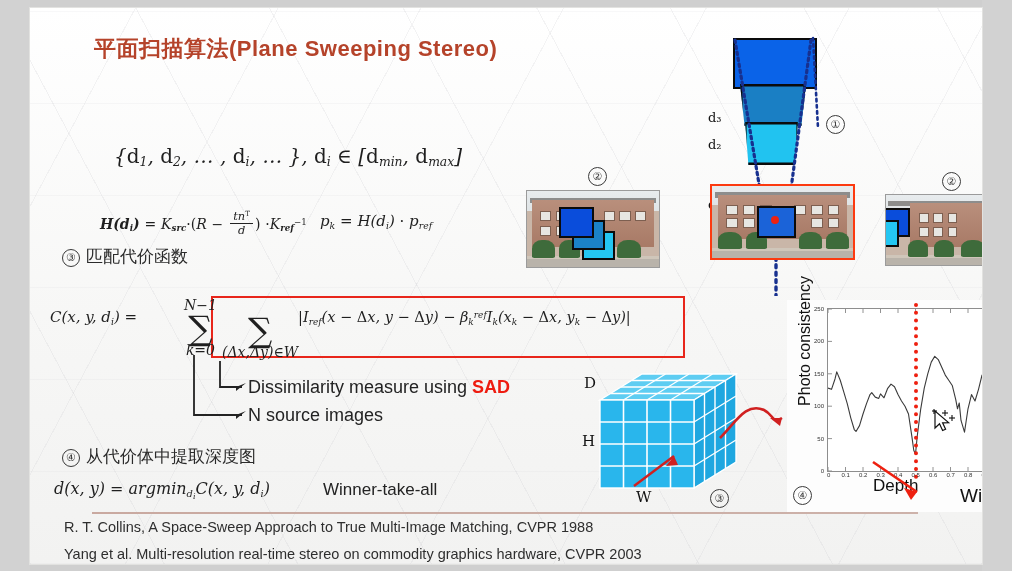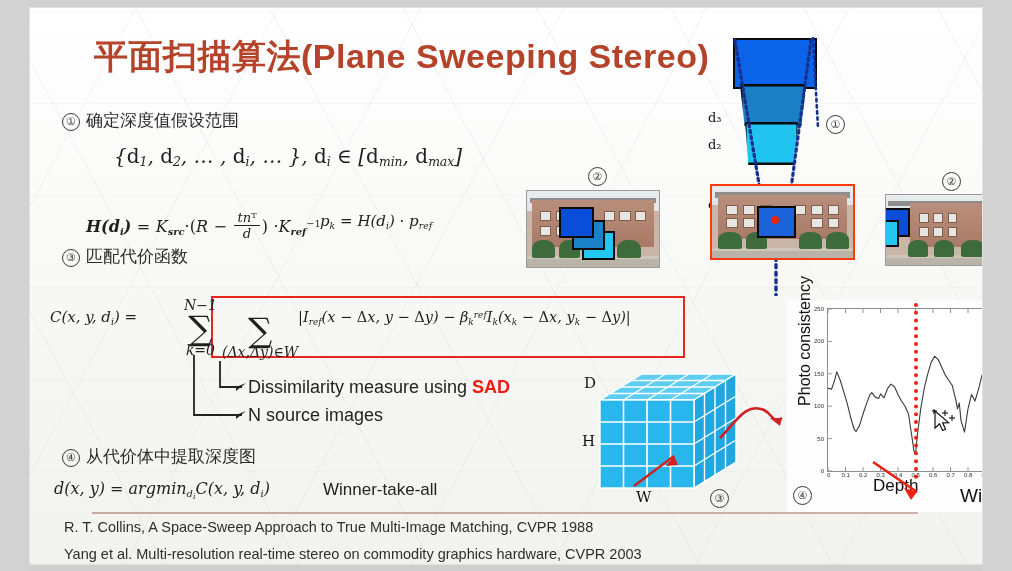--- a/index.html
+++ b/index.html
@@ -19,21 +19,21 @@
       repeating-linear-gradient(0deg, rgba(205,205,210,.14) 0 1px, transparent 1px 92px),
       linear-gradient(180deg,#ffffff 0%, #f7f7f6 55%, #f2f2f1 100%);
     pointer-events:none;
   }
   .gutter-l{position:absolute;left:0;top:0;width:30px;height:571px;background:#d2d2d2;}
   .gutter-r{position:absolute;left:982px;top:0;width:30px;height:571px;background:#d2d2d2;}
 
   
   #title{
     position:absolute; left:64px; top:26px;
-    font-size:34px; font-weight:bold; letter-spacing:.5px;
+    font-size:22px; font-weight:bold; letter-spacing:.5px;
     color:#B5432A; white-space:nowrap;
     text-shadow:0 1px 0 rgba(255,255,255,.85);
   }
 
   
   .head{position:absolute;font-size:17px;color:#2b2b2b;white-space:nowrap;}
   .circ{display:inline-block;width:16px;height:16px;line-height:15px;border:1.3px solid #3a3a3a;
         border-radius:50%;text-align:center;font-size:11px;margin-right:6px;vertical-align:1px;color:#3a3a3a;}
 
   
@@ -100,30 +100,27 @@
 </head>
 <body>
 
 <div class="gutter-l"></div>
 <div class="gutter-r"></div>
 
 <div id="slide">
 
   <div id="title">平面扫描算法(Plane Sweeping Stereo)</div>
 
-  <div class="head" style="left:32px;top:101px;">
-    <span class="circ">①</span><span>确定深度值假设范围</span>
-  </div>
 
   <div class="math" style="left:84px;top:136px;font-size:20px;">
     {<span class="up">d</span><sub>1</sub>, <span class="up">d</span><sub>2</sub>, … , <span class="up">d</span><sub>i</sub>, … }, <span class="up">d</span><sub>i</sub> <span class="up">∈</span> [<span class="up">d</span><sub>min</sub>, <span class="up">d</span><sub>max</sub>]
   </div>
 
 
-  <div class="math" style="left:56px;top:202px;font-size:16px;font-weight:bold;">
+  <div class="math" style="left:70px;top:202px;font-size:14px;font-weight:bold;">
     H(<span>d</span><sub>i</sub>) <span class="up" style="font-weight:normal">=</span> <span style="font-weight:normal">K</span><sub>src</sub><span class="up" style="font-weight:normal">·(</span><span style="font-weight:normal">R</span> <span class="up" style="font-weight:normal">−</span> <span class="frac" style="font-weight:normal"><span class="n">tn<sup style="font-style:normal">T</sup></span><span class="d">d</span></span><span class="up" style="font-weight:normal">)</span> <span class="up" style="font-weight:normal">·</span><span style="font-weight:normal">K</span><sub>ref</sub><sup style="font-style:normal;font-weight:normal">−1</sup>
   </div>
 
   <div class="math" style="left:290px;top:204px;font-size:15px;">
     p<sub>k</sub> <span class="up">=</span> H(d<sub>i</sub>) <span class="up">·</span> p<sub>ref</sub>
   </div>
 
   <div class="head" style="left:32px;top:237px;">
     <span class="circ">③</span><span>匹配代价函数</span>
   </div>

